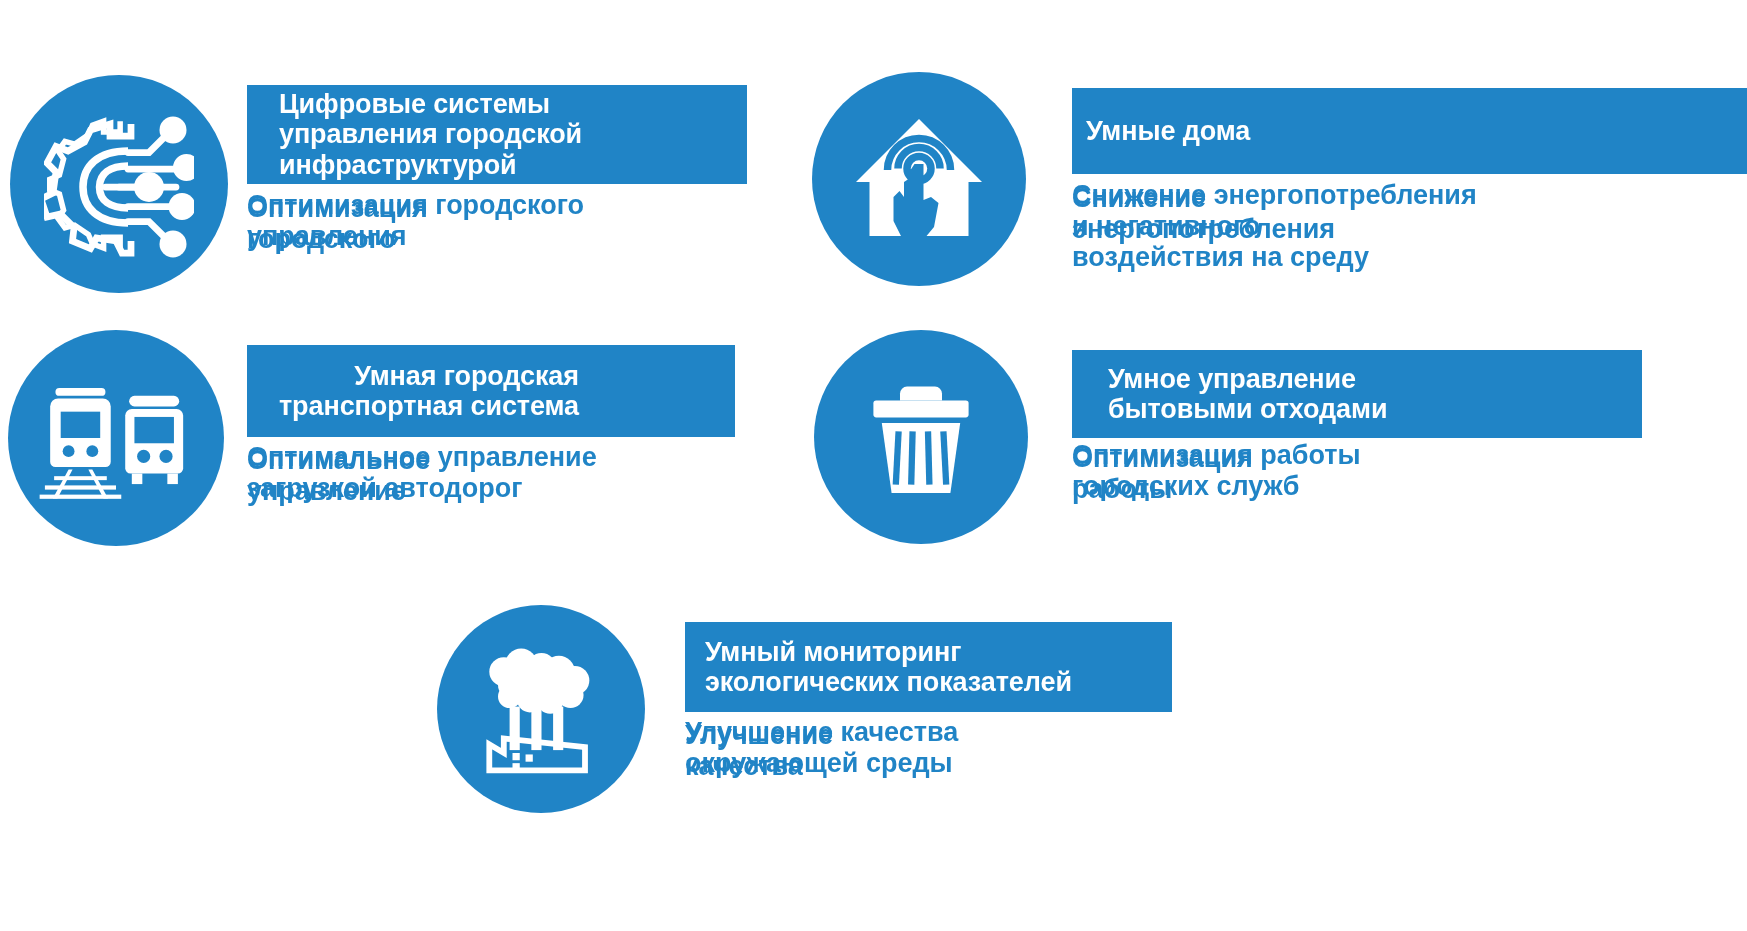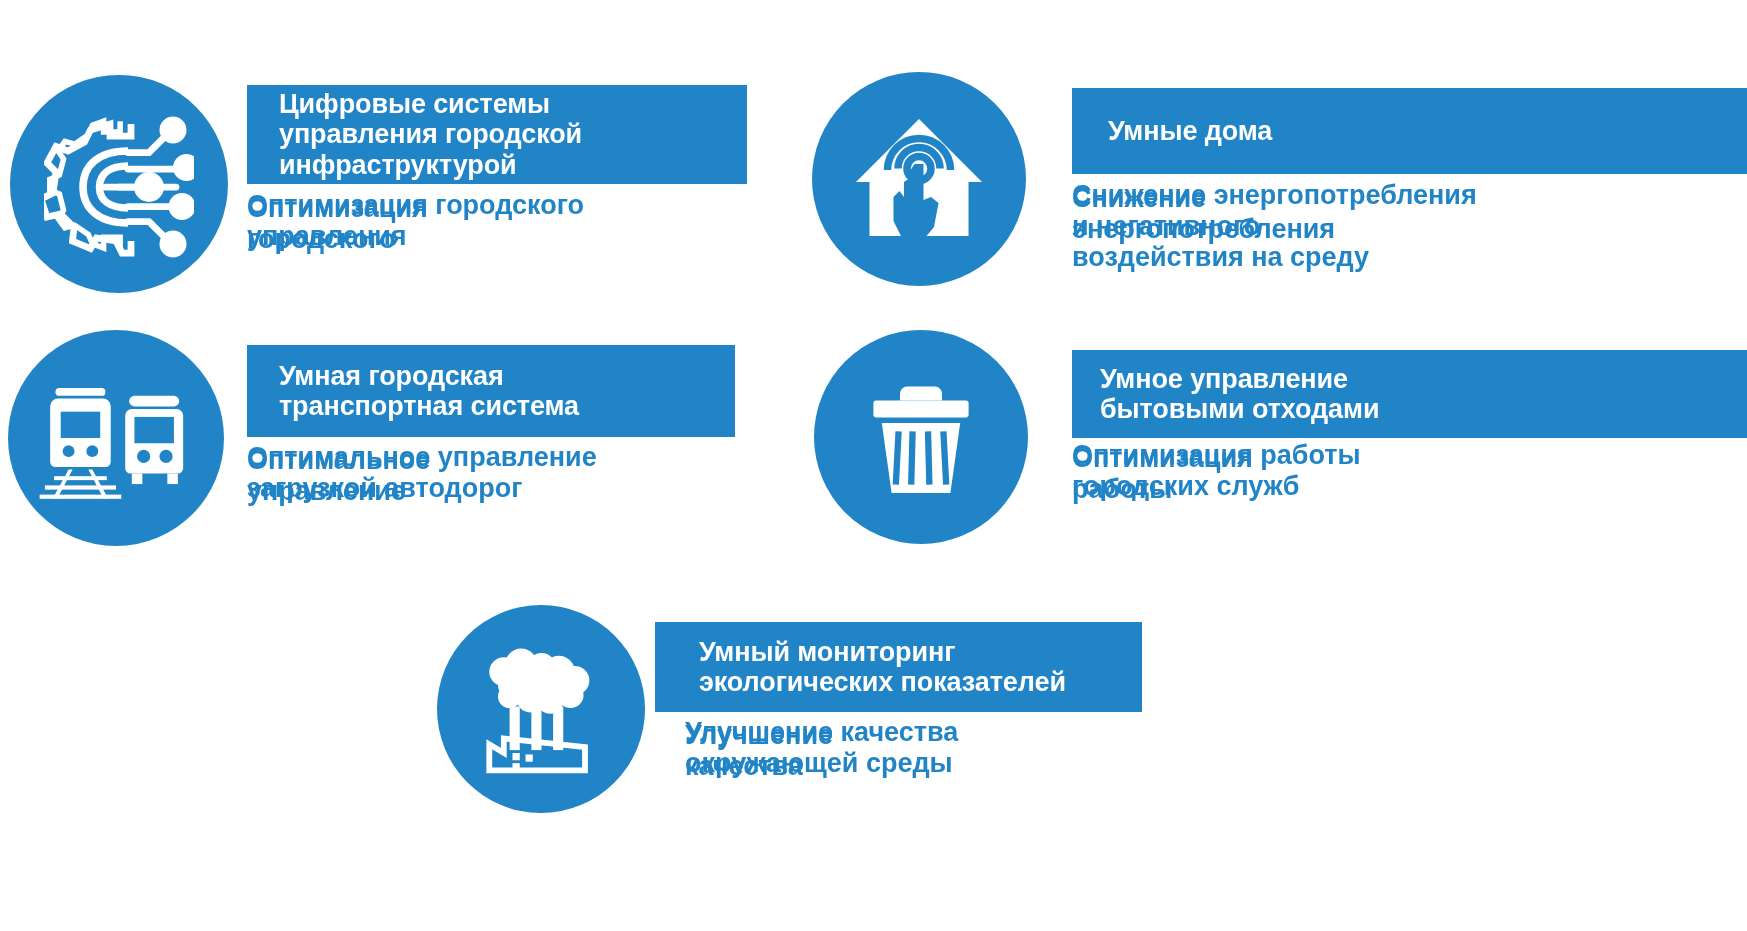--- a/index.html
+++ b/index.html
@@ -136,21 +136,21 @@
           <path d="M47 40 L53 40 L53 64 L58 62 L63 66 L60 82 L55 88 L38 88 L33 78 L33 62 L37 58 L40 62 L40 52 L43 50 L43 46 Z"></path>
         </g>
         <g fill="#ffffff" opacity="0.0">
           <rect x="0" y="0" width="1" height="1"></rect>
         </g>
       </svg>
     </div>
 
     <div class="ghost" style="left:1072px;top:183px;">Снижение энергопотребления</div>
 
-    <div class="titlebar" style="left:1072px;top:88px;width:675px;height:86px;padding-left:36px;">
+    <div class="titlebar" style="left:1072px;top:88px;width:675px;height:86px;padding-left:14px;">
       <div class="title">Умные дома</div>
     </div>
 
     <div class="subtitle" style="left:1072px;top:180px;width:670px;">Снижение энергопотребления
 и негативного
 воздействия на среду</div>
   </div>
 
   <div class="item">
 
@@ -178,21 +178,21 @@
           <circle cx="81" cy="64" r="5" fill="#2084C6"></circle>
           <circle cx="98" cy="64" r="5" fill="#2084C6"></circle>
           <rect x="72" y="77" width="8" height="8"></rect>
           <rect x="99" y="77" width="8" height="8"></rect>
         </g>
       </svg>
     </div>
 
     <div class="ghost" style="left:247px;top:445px;">Оптимальное управление</div>
 
-    <div class="titlebar" style="left:247px;top:345px;width:488px;height:92px;padding-left:32px;">
+    <div class="titlebar" style="left:247px;top:345px;width:488px;height:92px;padding-left:32px;text-align:right;">
       <div class="title">Умная городская
 транспортная система</div>
     </div>
 
     <div class="subtitle" style="left:247px;top:442px;width:470px;">Оптимальное управление
 загрузкой автодорог</div>
   </div>
 
   <div class="item">
 
@@ -211,21 +211,21 @@
           <line x1="34" y1="46" x2="32" y2="84"></line>
           <line x1="44" y1="46" x2="43" y2="84"></line>
           <line x1="55" y1="46" x2="56" y2="84"></line>
           <line x1="66" y1="46" x2="68" y2="84"></line>
         </g>
       </svg>
     </div>
 
     <div class="ghost" style="left:1072px;top:443px;">Оптимизация работы</div>
 
-    <div class="titlebar" style="left:1072px;top:350px;width:675px;height:88px;padding-left:28px;align-items:center;">
+    <div class="titlebar" style="left:1072px;top:350px;width:570px;height:88px;padding-left:36px;align-items:center;">
       <div class="title">Умное управление
 бытовыми отходами</div>
     </div>
 
     <div class="subtitle" style="left:1072px;top:440px;width:640px;">Оптимизация работы
 городских служб</div>
   </div>
 
   <div class="item">
 
@@ -260,21 +260,21 @@
         <g fill="#ffffff">
           <rect x="30" y="80" width="5" height="5"></rect>
           <rect x="39" y="81" width="5" height="5"></rect>
           <rect x="30" y="87" width="5" height="4"></rect>
         </g>
       </svg>
     </div>
 
     <div class="ghost" style="left:685px;top:720px;">Улучшение качества</div>
 
-    <div class="titlebar" style="left:655px;top:622px;width:487px;height:90px;padding-left:44px;">
+    <div class="titlebar" style="left:685px;top:622px;width:487px;height:90px;padding-left:20px;">
       <div class="title">Умный мониторинг
 экологических показателей</div>
     </div>
 
     <div class="subtitle" style="left:685px;top:717px;width:480px;">Улучшение качества
 окружающей среды</div>
   </div>
 
 </div>
 

